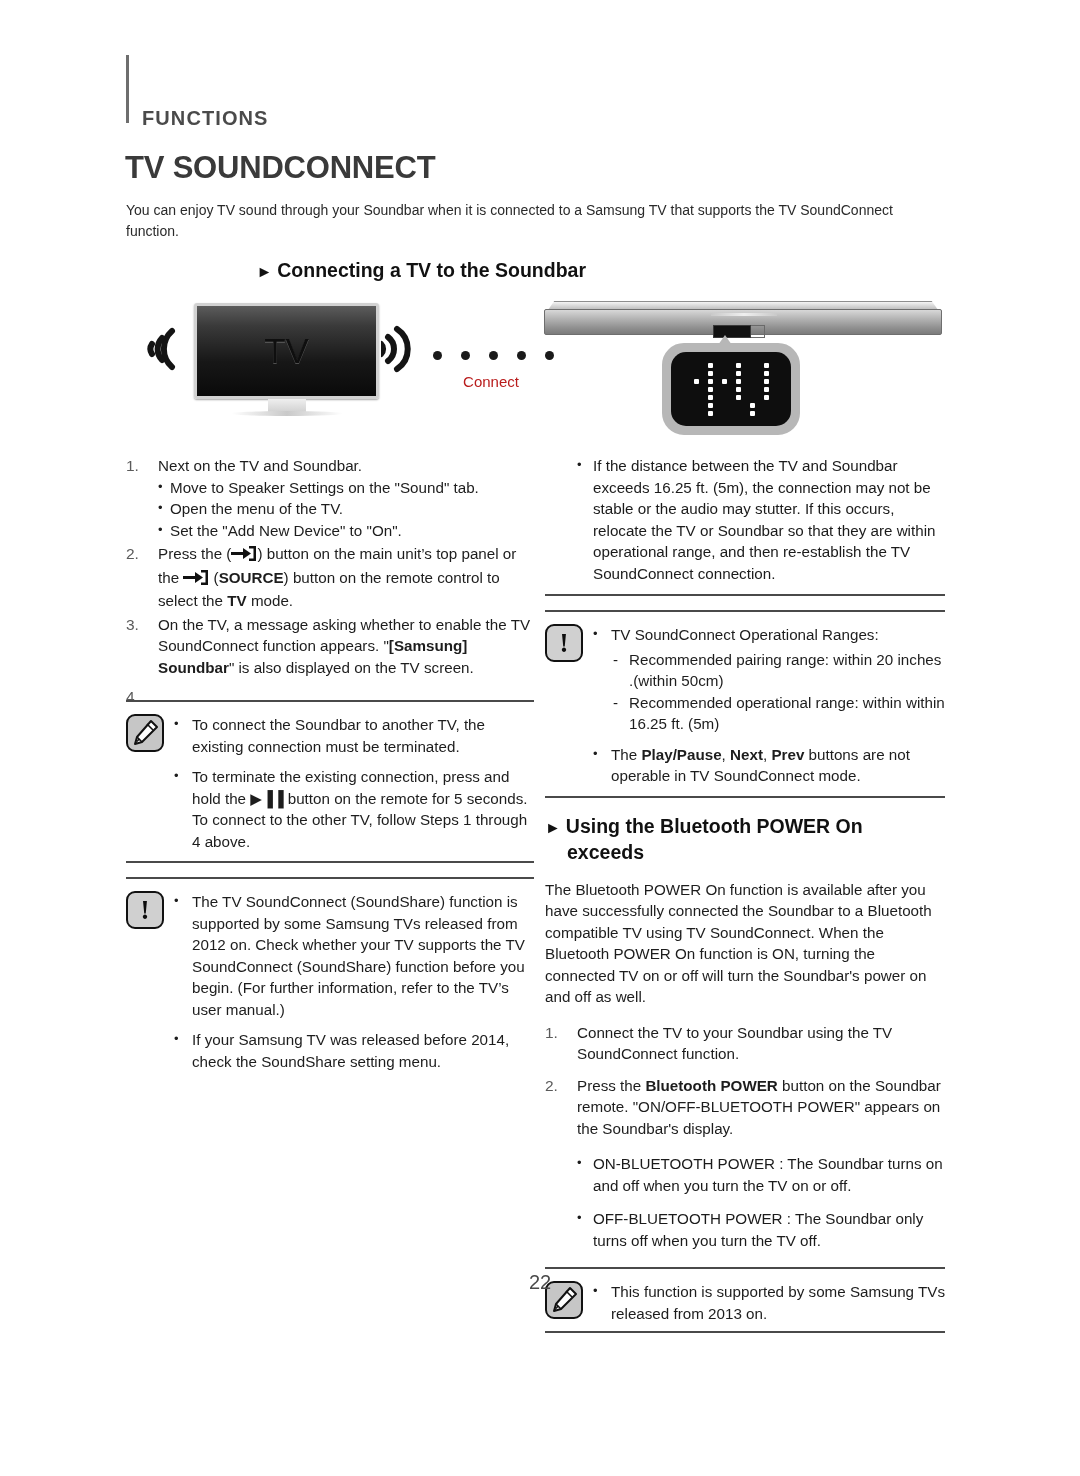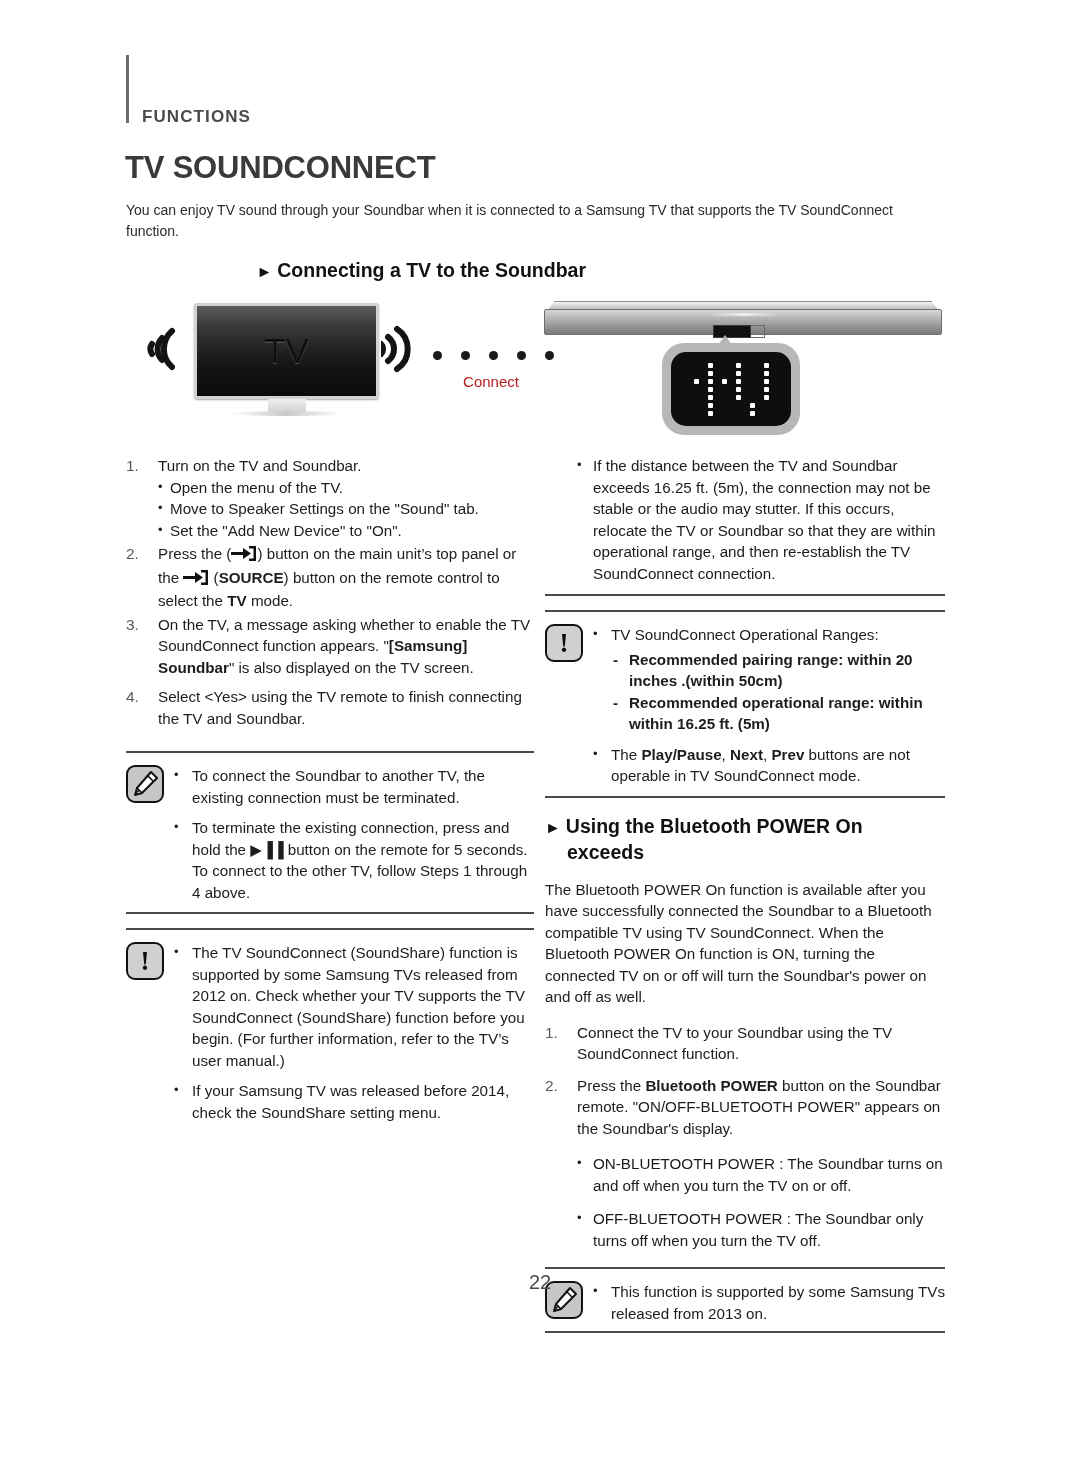--- a/index.html
+++ b/index.html
@@ -14,21 +14,21 @@
   }
 
   
   .header { position:absolute; left:126px; top:55px; }
   .header-rule {
     position:absolute; left:0px; top:0px;
     width:3px; height:68px; background:#6e6e6e;
   }
   .header-label {
     position:absolute; left:16px; top:52px;
-    font-size:17px; font-weight:bold; letter-spacing:1.1px;
+    font-size:20px; font-weight:bold; letter-spacing:1.1px;
     color:#4a4a4a;
   }
 
   .page-title {
     position:absolute; left:125px; top:150px;
     font-size:31px; font-weight:bold; letter-spacing:-0.2px;
     color:#3a3a3a;
   }
 
   .intro {
@@ -160,21 +160,21 @@
   .note-icon { flex:0 0 auto; width:46px; }
   .note-list { list-style:none; margin:0; padding:0; flex:1 1 auto; }
   .note-list > li {
     position:relative; padding-left:20px;
     font-size:15.2px; line-height:21.5px; margin-bottom:9px; color:#1d1d1d;
   }
   .note-list > li:before {
     content:"\2022"; position:absolute; left:2px; top:-1px; font-size:13px;
   }
   .note-list > li:last-child { margin-bottom:0; }
-  ul.dashsub { list-style:none; margin:3px 0 0 0; padding:0;font-weight:bold; }
+  ul.dashsub { list-style:none; margin:3px 0 0 0; padding:0; }
   ul.dashsub > li {
     position:relative; padding-left:18px; font-size:15.2px; line-height:21.5px;
   }
   ul.dashsub > li:before {
     content:"-"; position:absolute; left:2px; top:0;
   }
 
   .icon-box {
     width:38px; height:38px; border-radius:9px;
     border:2.5px solid #111; background:#c6c6c6;
@@ -336,44 +336,43 @@
       </div>
     </div>
   </div>
 </div>
 
 <div class="col-left">
 
   <ol class="steps">
     <li>
       <span class="num">1.</span>
-      <span>Turn on the TV and Soundbar.</span>
+      <span>Next on the TV and Soundbar.</span>
       <ul class="subdots">
+        <li>Move to Speaker Settings on the "Sound" tab.</li>
         <li>Open the menu of the TV.</li>
-        <li>Move to Speaker Settings on the "Sound" tab.</li>
         <li>Set the "Add New Device" to "On".</li>
       </ul>
     </li>
     <li>
       <span class="num">2.</span>
       <span>Press the (<span class="src-glyph"><svg width="26" height="15" viewBox="0 0 26 15">
               <path d="M0 6 H12 V2 L20 7.5 L12 13 V9 H0 Z" fill="#111"></path>
               <path d="M18 0 H25 V15 H18 V12.5 H22.5 V2.5 H18 Z" fill="#111"></path>
             </svg></span>) button on the main unit’s top panel or the <span class="src-glyph"><svg width="26" height="15" viewBox="0 0 26 15">
               <path d="M0 6 H12 V2 L20 7.5 L12 13 V9 H0 Z" fill="#111"></path>
               <path d="M18 0 H25 V15 H18 V12.5 H22.5 V2.5 H18 Z" fill="#111"></path>
             </svg></span> (<b>SOURCE</b>) button on the remote control to select the <b>TV</b> mode.</span>
     </li>
     <li>
       <span class="num">3.</span>
       <span>On the TV, a message asking whether to enable the TV SoundConnect function appears. "<b>[Samsung] Soundbar</b>" is also displayed on the TV screen.</span>
     </li>
     <li style="margin-top:8px;">
       <span class="num">4.</span>
-      <span>Select &lt;Yes&gt; using the TV remote to finish connecting the TV and Soundbar.</span>
     </li>
   </ol>
 
   <div class="note" style="margin-top:22px;">
     <div class="rule-top"></div>
     <div class="note-body">
       <div class="note-icon">
         <div class="icon-box">
           <svg width="34" height="34" viewBox="0 0 34 34" style="position:absolute;left:0;top:0;">
             <path d="M23 5 L29 11 L14 26 L7 28 L9 21 Z" fill="#ffffff" stroke="#111" stroke-width="2" stroke-linejoin="round"></path>

